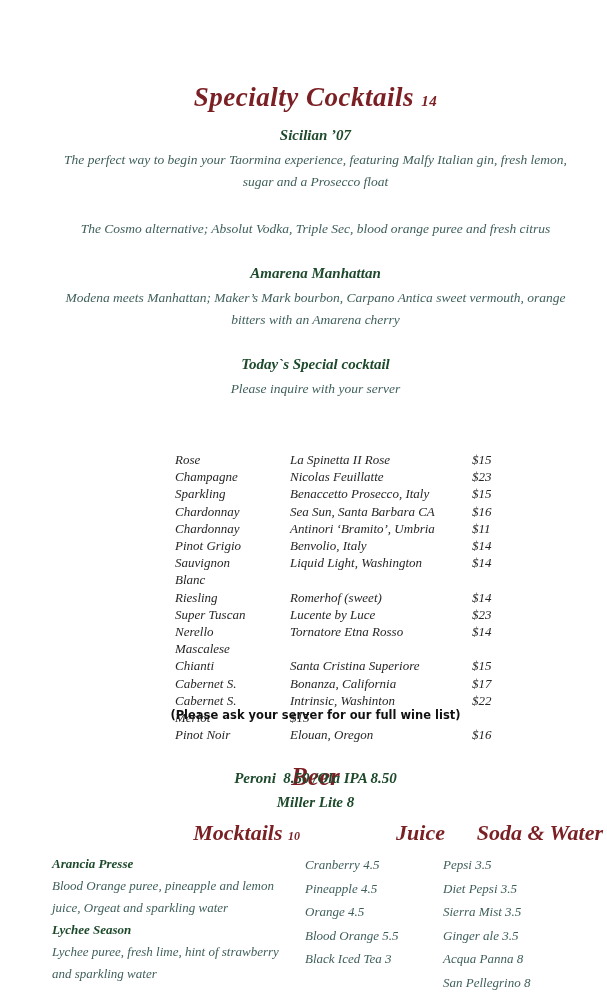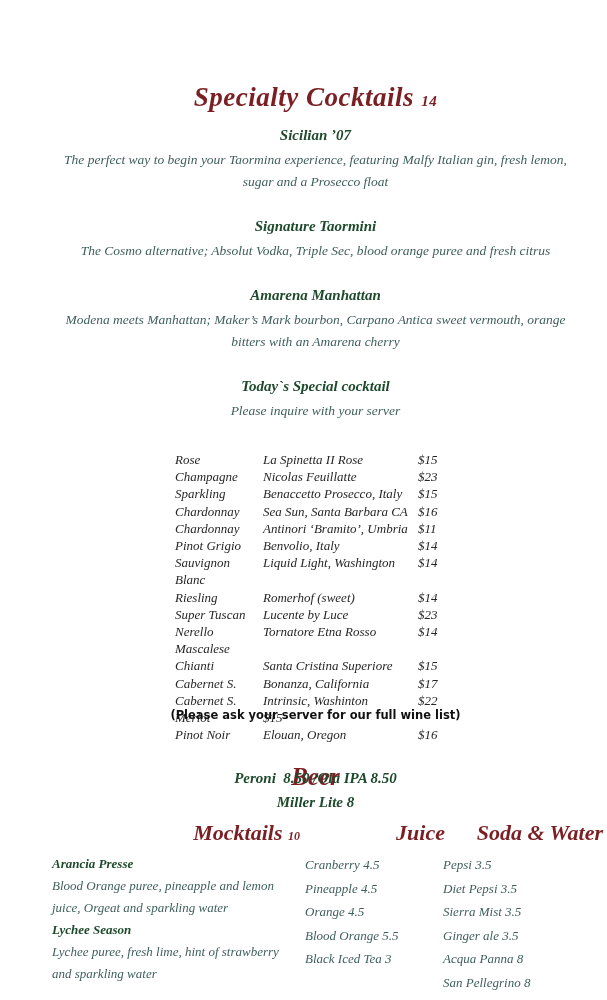--- a/index.html
+++ b/index.html
@@ -25,21 +25,21 @@
   .cocktails { position:absolute; top:127px; left:40px; right:40px; text-align:center; }
   .cocktail { margin-bottom:25px; }
   .c-name { color:var(--green); font-weight:bold; font-size:15px; margin-bottom:5px; }
   .c-desc { color:var(--teal); font-size:13.5px; line-height:22px; max-width:505px; margin:0 auto; }
   
   .wines-heading {
     position:absolute; top:406px; left:0; right:0; text-align:center;
     color:var(--red); font-weight:bold; font-size:29px; letter-spacing:.5px;
   }
   .wine-table { position:absolute; top:451px; left:175px; width:272px; font-size:13px; color:#262626; }
-  .wine-row { display:flex; line-height:17.2px; }
+  .wine-row { display:flex; line-height:17.2px;gap:27px; }
   .w-variety { width:88px; flex:none; }
   .w-producer { width:155px; flex:none; }
   .w-price { flex:1; }
   .wine-note {
     position:absolute; top:708px; left:0; right:0; text-align:center;
     font-family:"DejaVu Sans", sans-serif; font-style:normal; font-weight:bold;
     font-size:11.5px; color:#111111;
   }
   
   .beer-heading {
@@ -71,21 +71,20 @@
     <span>Specialty Cocktails</span>
     <span class="price-sm">14</span>
   </div>
 
   <div class="cocktails">
       <div class="cocktail">
       <div class="c-name">Sicilian ’07</div>
       <div class="c-desc">The perfect way to begin your Taormina experience, featuring Malfy Italian gin, fresh lemon, sugar and a Prosecco float</div>
     </div>
       <div class="cocktail">
-      <div class="c-name">Signature Taormini</div>
       <div class="c-desc">The Cosmo alternative; Absolut Vodka, Triple Sec, blood orange puree and fresh citrus</div>
     </div>
       <div class="cocktail">
       <div class="c-name">Amarena Manhattan</div>
       <div class="c-desc">Modena meets Manhattan; Maker’s Mark bourbon, Carpano Antica sweet vermouth, orange bitters with an Amarena cherry</div>
     </div>
       <div class="cocktail">
       <div class="c-name">Today`s Special cocktail</div>
       <div class="c-desc">Please inquire with your server</div>
     </div>

